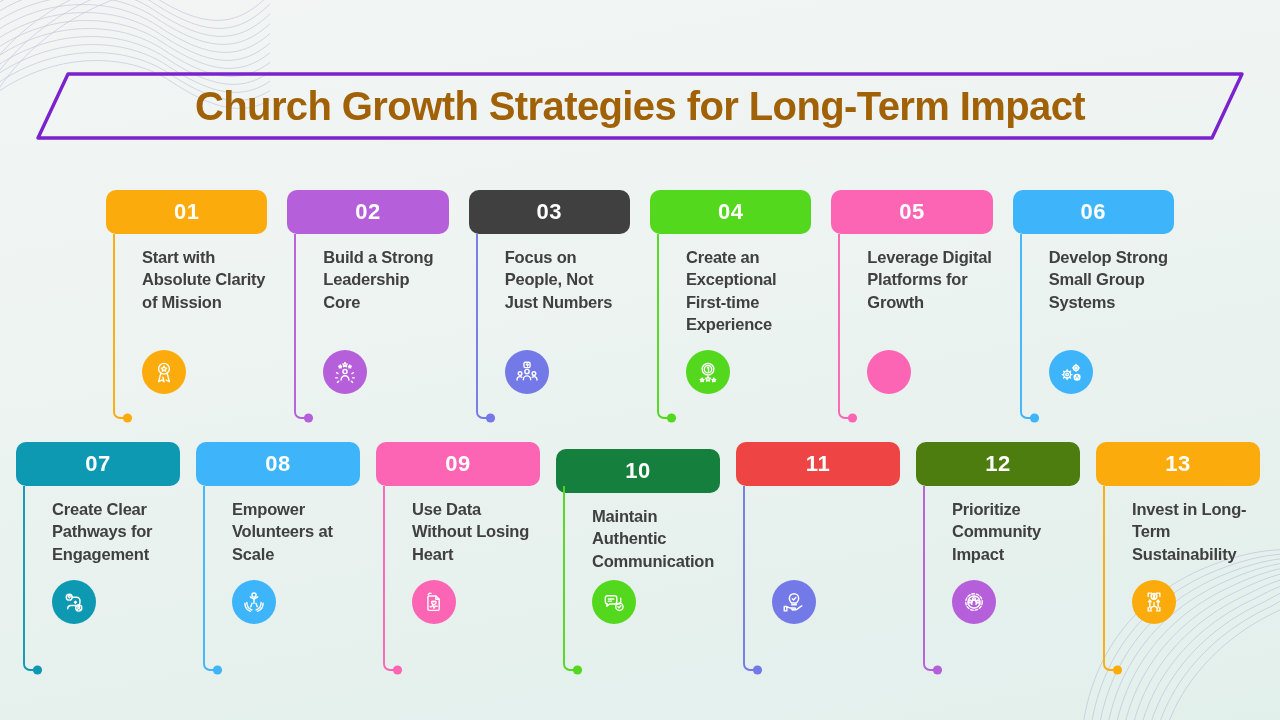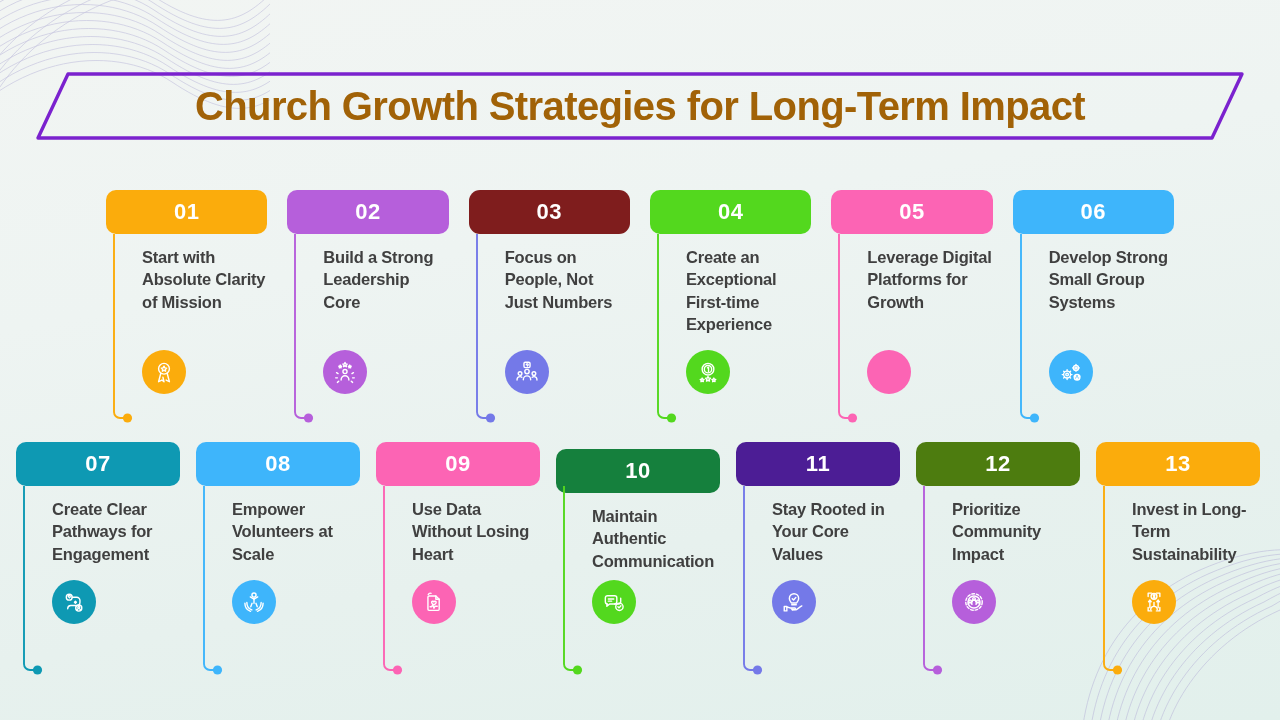--- a/index.html
+++ b/index.html
@@ -145,21 +145,21 @@
           <path d="M12 3.2l.6 1.3 1.4.2-1 1 .24 1.4-1.24-.7-1.24.7.24-1.4-1-1 1.4-.2z"></path>
           <path d="M7.6 5.6l.4.9.9.15-.65.63.15.92-.8-.45-.8.45.15-.92-.65-.63.9-.15z"></path>
           <path d="M16.4 5.6l.4.9.9.15-.65.63.15.92-.8-.45-.8.45.15-.92-.65-.63.9-.15z"></path>
           <circle cx="12" cy="11.6" r="1.9"></circle>
           <path d="M8.4 19.4c0-2.3 1.6-4 3.6-4s3.6 1.7 3.6 4"></path>
           <path d="M5.6 13.5l-1.4-.9M18.4 13.5l1.4-.9M5 17.4H3.4M19 17.4h1.6M6.2 20.6l-1.2 1M17.8 20.6l1.2 1"></path>
         </svg>
       </div>
     </div>
     <div class="card">
-      <div class="badge" style="background: #7f1d1d; border-radius: 11px;">
+      <div class="badge" style="background: #404040;">
         <span>03</span>
       </div>
       <div class="connector"><svg width="36" height="190" viewBox="0 0 36 190" fill="none">
           <path d="M8 0 V178 a6 6 0 0 0 6 6 h4" stroke="#7479E8" stroke-width="1.9"></path>
           <circle cx="21.5" cy="184" r="4.6" fill="#7479E8"></circle>
         </svg></div>
       <div class="card-title">Focus on People, Not Just Numbers</div>
       <div class="icon-circle" style="background: rgb(116, 121, 232);">
         <svg width="26" height="26" viewBox="0 0 24 24" fill="none" stroke="#fff" stroke-width="1.3" stroke-linecap="round" stroke-linejoin="round">
           <rect x="9.2" y="3" width="5.6" height="5" rx="1.2"></rect>
@@ -305,28 +305,27 @@
         <svg width="26" height="26" viewBox="0 0 24 24" fill="none" stroke="#fff" stroke-width="1.3" stroke-linecap="round" stroke-linejoin="round">
           <path d="M4 8.2a2 2 0 012-2h6.6a2 2 0 012 2v3.6a2 2 0 01-2 2H8l-2.6 2.2v-2.2H6a2 2 0 01-2-2z"></path>
           <path d="M6.8 9.2h5M6.8 11.2h3"></path>
           <path d="M12.6 13.8h3.6a2 2 0 002-2V8.6"></path>
           <circle cx="17" cy="16.4" r="3.4"></circle>
           <path d="M15.6 16.4l1 1 1.8-2"></path>
         </svg>
       </div>
     </div>
     <div class="card">
-      <div class="badge" style="background: #4c1d95;">
+      <div class="badge" style="background: #ef4444;">
         <span>11</span>
       </div>
       <div class="connector"><svg width="36" height="190" viewBox="0 0 36 190" fill="none">
           <path d="M8 0 V178 a6 6 0 0 0 6 6 h4" stroke="#7479E8" stroke-width="1.9"></path>
           <circle cx="21.5" cy="184" r="4.6" fill="#7479E8"></circle>
         </svg></div>
-      <div class="card-title">Stay Rooted in Your Core Values</div>
       <div class="icon-circle" style="background: rgb(116, 121, 232);">
         <svg width="26" height="26" viewBox="0 0 24 24" fill="none" stroke="#fff" stroke-width="1.3" stroke-linecap="round" stroke-linejoin="round">
           <path d="M12 4.4c2.4 0 4.3 1.9 4.3 4.3 0 2-1.3 3-1.9 4.2h-4.8C9 11.7 7.7 10.7 7.7 8.7c0-2.4 1.9-4.3 4.3-4.3z"></path>
           <path d="M9.9 14.6h4.2"></path>
           <path d="M10.4 9l1.2 1.2 2.1-2.3"></path>
           <path d="M5.4 16.6c1.6 0 2.6 1 4 1h3.2c.7 0 1.1.9.2 1.2l-2.3.7"></path>
           <path d="M19.2 15.6c-1.4.8-3.4 2.4-4.6 3.2-.7.5-1.3.6-2.1.4l-2.8-.7"></path>
           <path d="M3 16.2l2.4-.2v4.2H3z"></path>
         </svg>
       </div>

